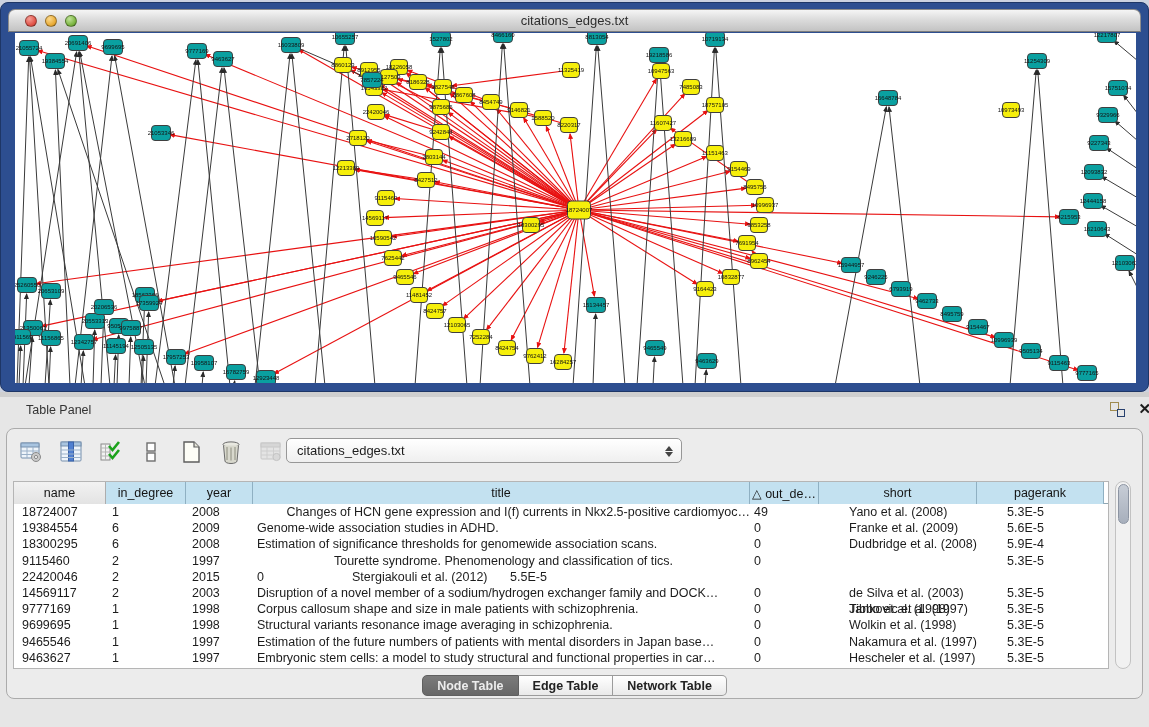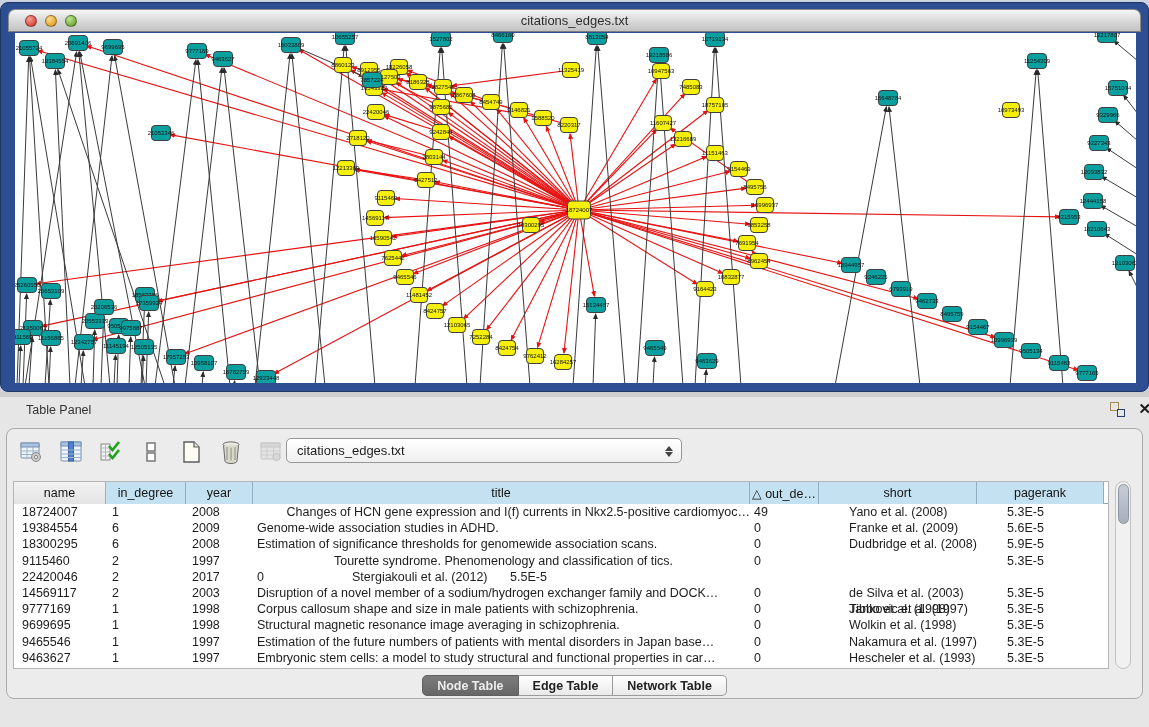--- a/index.html
+++ b/index.html
@@ -777,35 +777,35 @@
             <div class="cell" style="width: 158px; padding-left: 30px;">Franke et al. (2009)</div>
             <div class="cell" style="width: 127px; padding-left: 30px;">5.6E-5</div>
           </div>
           <div class="grid-row">
             <div class="cell" style="width: 92px; padding-left: 8px;">18300295</div>
             <div class="cell" style="width: 80px; padding-left: 6px;">6</div>
             <div class="cell" style="width: 67px; padding-left: 6px;">2008</div>
             <div class="cell" style="width: 497px; padding-left: 4px;">Estimation of significance thresholds for genomewide association scans.</div>
             <div class="cell" style="width: 69px; padding-left: 4px;">0</div>
             <div class="cell" style="width: 158px; padding-left: 30px;">Dudbridge et al. (2008)</div>
-            <div class="cell" style="width: 127px; padding-left: 30px;">5.9E-5</div>
+            <div class="cell" style="width: 127px; padding-left: 30px;">5.9E-4</div>
           </div>
           <div class="grid-row">
             <div class="cell" style="width: 92px; padding-left: 8px;">9115460</div>
             <div class="cell" style="width: 80px; padding-left: 6px;">2</div>
             <div class="cell" style="width: 67px; padding-left: 6px;">1997</div>
             <div class="cell" style="width: 497px; padding-left: 4px; text-align: center;">Tourette syndrome. Phenomenology and classification of tics.</div>
             <div class="cell" style="width: 69px; padding-left: 4px;">0</div>
             <div class="cell" style="width: 158px; padding-left: 30px; margin-top: 48px;">Jankovic et al. (1997)</div>
             <div class="cell" style="width: 127px; padding-left: 30px;">5.3E-5</div>
           </div>
           <div class="grid-row">
             <div class="cell" style="width: 92px; padding-left: 8px;">22420046</div>
             <div class="cell" style="width: 80px; padding-left: 6px;">2</div>
-            <div class="cell" style="width: 67px; padding-left: 6px;">2017</div>
+            <div class="cell" style="width: 67px; padding-left: 6px;">2015</div>
             <div class="cell" style="width: 69px; padding-left: 4px;">0</div>
             <div class="cell" style="width: 158px; padding-left: 30px;">Stergiakouli et al. (2012)</div>
             <div class="cell" style="width: 127px; padding-left: 30px;">5.5E-5</div>
           </div>
           <div class="grid-row">
             <div class="cell" style="width: 92px; padding-left: 8px;">14569117</div>
             <div class="cell" style="width: 80px; padding-left: 6px;">2</div>
             <div class="cell" style="width: 67px; padding-left: 6px;">2003</div>
             <div class="cell" style="width: 497px; padding-left: 4px;">Disruption of a novel member of a sodium/hydrogen exchanger family and DOCK…</div>
             <div class="cell" style="width: 69px; padding-left: 4px;">0</div>
@@ -818,41 +818,41 @@
             <div class="cell" style="width: 67px; padding-left: 6px;">1998</div>
             <div class="cell" style="width: 497px; padding-left: 4px;">Corpus callosum shape and size in male patients with schizophrenia.</div>
             <div class="cell" style="width: 69px; padding-left: 4px;">0</div>
             <div class="cell" style="width: 158px; padding-left: 30px;">Tibbo et al. (1998)</div>
             <div class="cell" style="width: 127px; padding-left: 30px;">5.3E-5</div>
           </div>
           <div class="grid-row">
             <div class="cell" style="width: 92px; padding-left: 8px;">9699695</div>
             <div class="cell" style="width: 80px; padding-left: 6px;">1</div>
             <div class="cell" style="width: 67px; padding-left: 6px;">1998</div>
-            <div class="cell" style="width: 497px; padding-left: 4px;">Structural magnetic resonance image averaging in schizophrenia.</div>
+            <div class="cell" style="width: 497px; padding-left: 4px;">Structural variants resonance image averaging in schizophrenia.</div>
             <div class="cell" style="width: 69px; padding-left: 4px;">0</div>
             <div class="cell" style="width: 158px; padding-left: 30px;">Wolkin et al. (1998)</div>
             <div class="cell" style="width: 127px; padding-left: 30px;">5.3E-5</div>
           </div>
           <div class="grid-row">
             <div class="cell" style="width: 92px; padding-left: 8px;">9465546</div>
             <div class="cell" style="width: 80px; padding-left: 6px;">1</div>
             <div class="cell" style="width: 67px; padding-left: 6px;">1997</div>
             <div class="cell" style="width: 497px; padding-left: 4px;">Estimation of the future numbers of patients with mental disorders in Japan base…</div>
             <div class="cell" style="width: 69px; padding-left: 4px;">0</div>
             <div class="cell" style="width: 158px; padding-left: 30px;">Nakamura et al. (1997)</div>
             <div class="cell" style="width: 127px; padding-left: 30px;">5.3E-5</div>
           </div>
           <div class="grid-row">
             <div class="cell" style="width: 92px; padding-left: 8px;">9463627</div>
             <div class="cell" style="width: 80px; padding-left: 6px;">1</div>
             <div class="cell" style="width: 67px; padding-left: 6px;">1997</div>
             <div class="cell" style="width: 497px; padding-left: 4px;">Embryonic stem cells: a model to study structural and functional properties in car…</div>
             <div class="cell" style="width: 69px; padding-left: 4px;">0</div>
-            <div class="cell" style="width: 158px; padding-left: 30px;">Hescheler et al. (1993)</div>
+            <div class="cell" style="width: 158px; padding-left: 30px;">Hescheler et al. (1997)</div>
             <div class="cell" style="width: 127px; padding-left: 30px;">5.3E-5</div>
           </div>
         </div>
     </div>
     <div class="vscroll">
       <div class="vthumb"></div>
     </div>
 
     <div class="tabs">
       <div class="tab active">Node Table</div>

